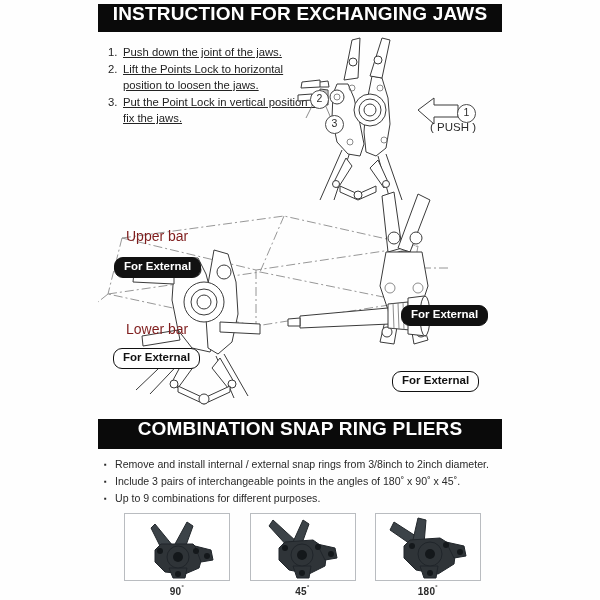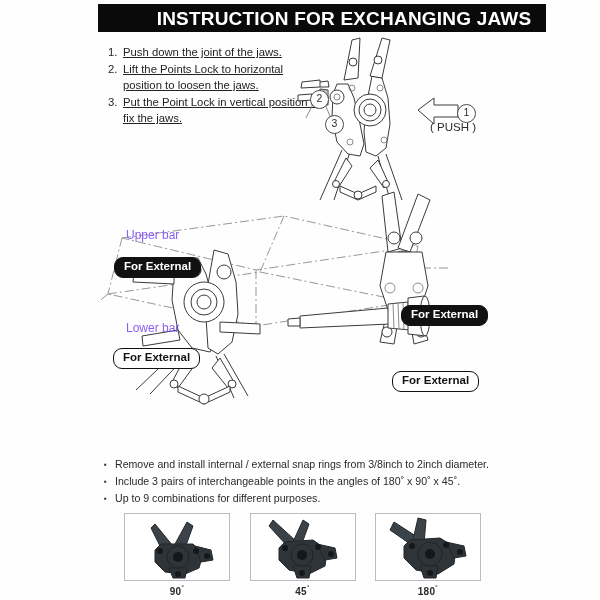--- a/index.html
+++ b/index.html
@@ -22,25 +22,24 @@
     height: 600px;
     background: #fefefe;
   }
 
   
   .title-bar {
     position: absolute;
     background: #0a0a0a;
     color: #ffffff;
     display: flex;
-    align-items: center;
+    align-items: flex-start;
     justify-content: center;
     letter-spacing: 0.2px;
     font-weight: bold;
-    padding-left: 44px;
   }
   .title-bar .title-text {
     font-size: 19px;
     font-weight: bold;
     line-height: 1;
     white-space: nowrap;
   }
   #title-bar-1 {
     left: 98px; top: 4px; width: 404px; height: 28px;
   }
@@ -113,22 +112,22 @@
     color: #ffffff;
     border: 1px solid #111111;
   }
   .pill-light {
     background: #ffffff;
     color: #121212;
     border: 1.6px solid #111111;
   }
   .sub-label {
     position: absolute;
-    font-size: 12px;
-    color: #8b5cf6;
+    font-size: 14px;
+    color: #7f1d1d;
     white-space: nowrap;
   }
 
   #pill-ext-upper { left: 114px; top: 209px; }
   #label-upper-bar { left: 126px; top: 228px; }
   #pill-ext-lower { left: 113px; top: 300px; }
   #label-lower-bar { left: 126px; top: 321px; }
   #pill-ext-right-top { left: 401px; top: 257px; }
   #pill-ext-right-bottom { left: 392px; top: 323px; }
 
@@ -347,20 +346,23 @@
 
   <div class="pill pill-dark" id="pill-ext-upper">For External</div>
   <div class="sub-label" id="label-upper-bar">Upper bar</div>
 
   <div class="pill pill-light" id="pill-ext-lower">For External</div>
   <div class="sub-label" id="label-lower-bar">Lower bar</div>
 
   <div class="pill pill-dark" id="pill-ext-right-top">For External</div>
   <div class="pill pill-light" id="pill-ext-right-bottom">For External</div>
 
+  <div class="title-bar" id="title-bar-2">
+    <span class="title-text">COMBINATION SNAP RING PLIERS</span>
+  </div>
 
   <div class="bullet-list">
     <div class="bullet-item">
       <span class="bullet-mark">▪</span>
       <span class="bullet-text">Remove and install internal / external snap rings from 3/8inch to 2inch diameter.</span>
     </div>
     <div class="bullet-item">
       <span class="bullet-mark">▪</span>
       <span class="bullet-text">Include 3 pairs of interchangeable points in the angles of 180˚ x 90˚ x 45˚.</span>
     </div>

